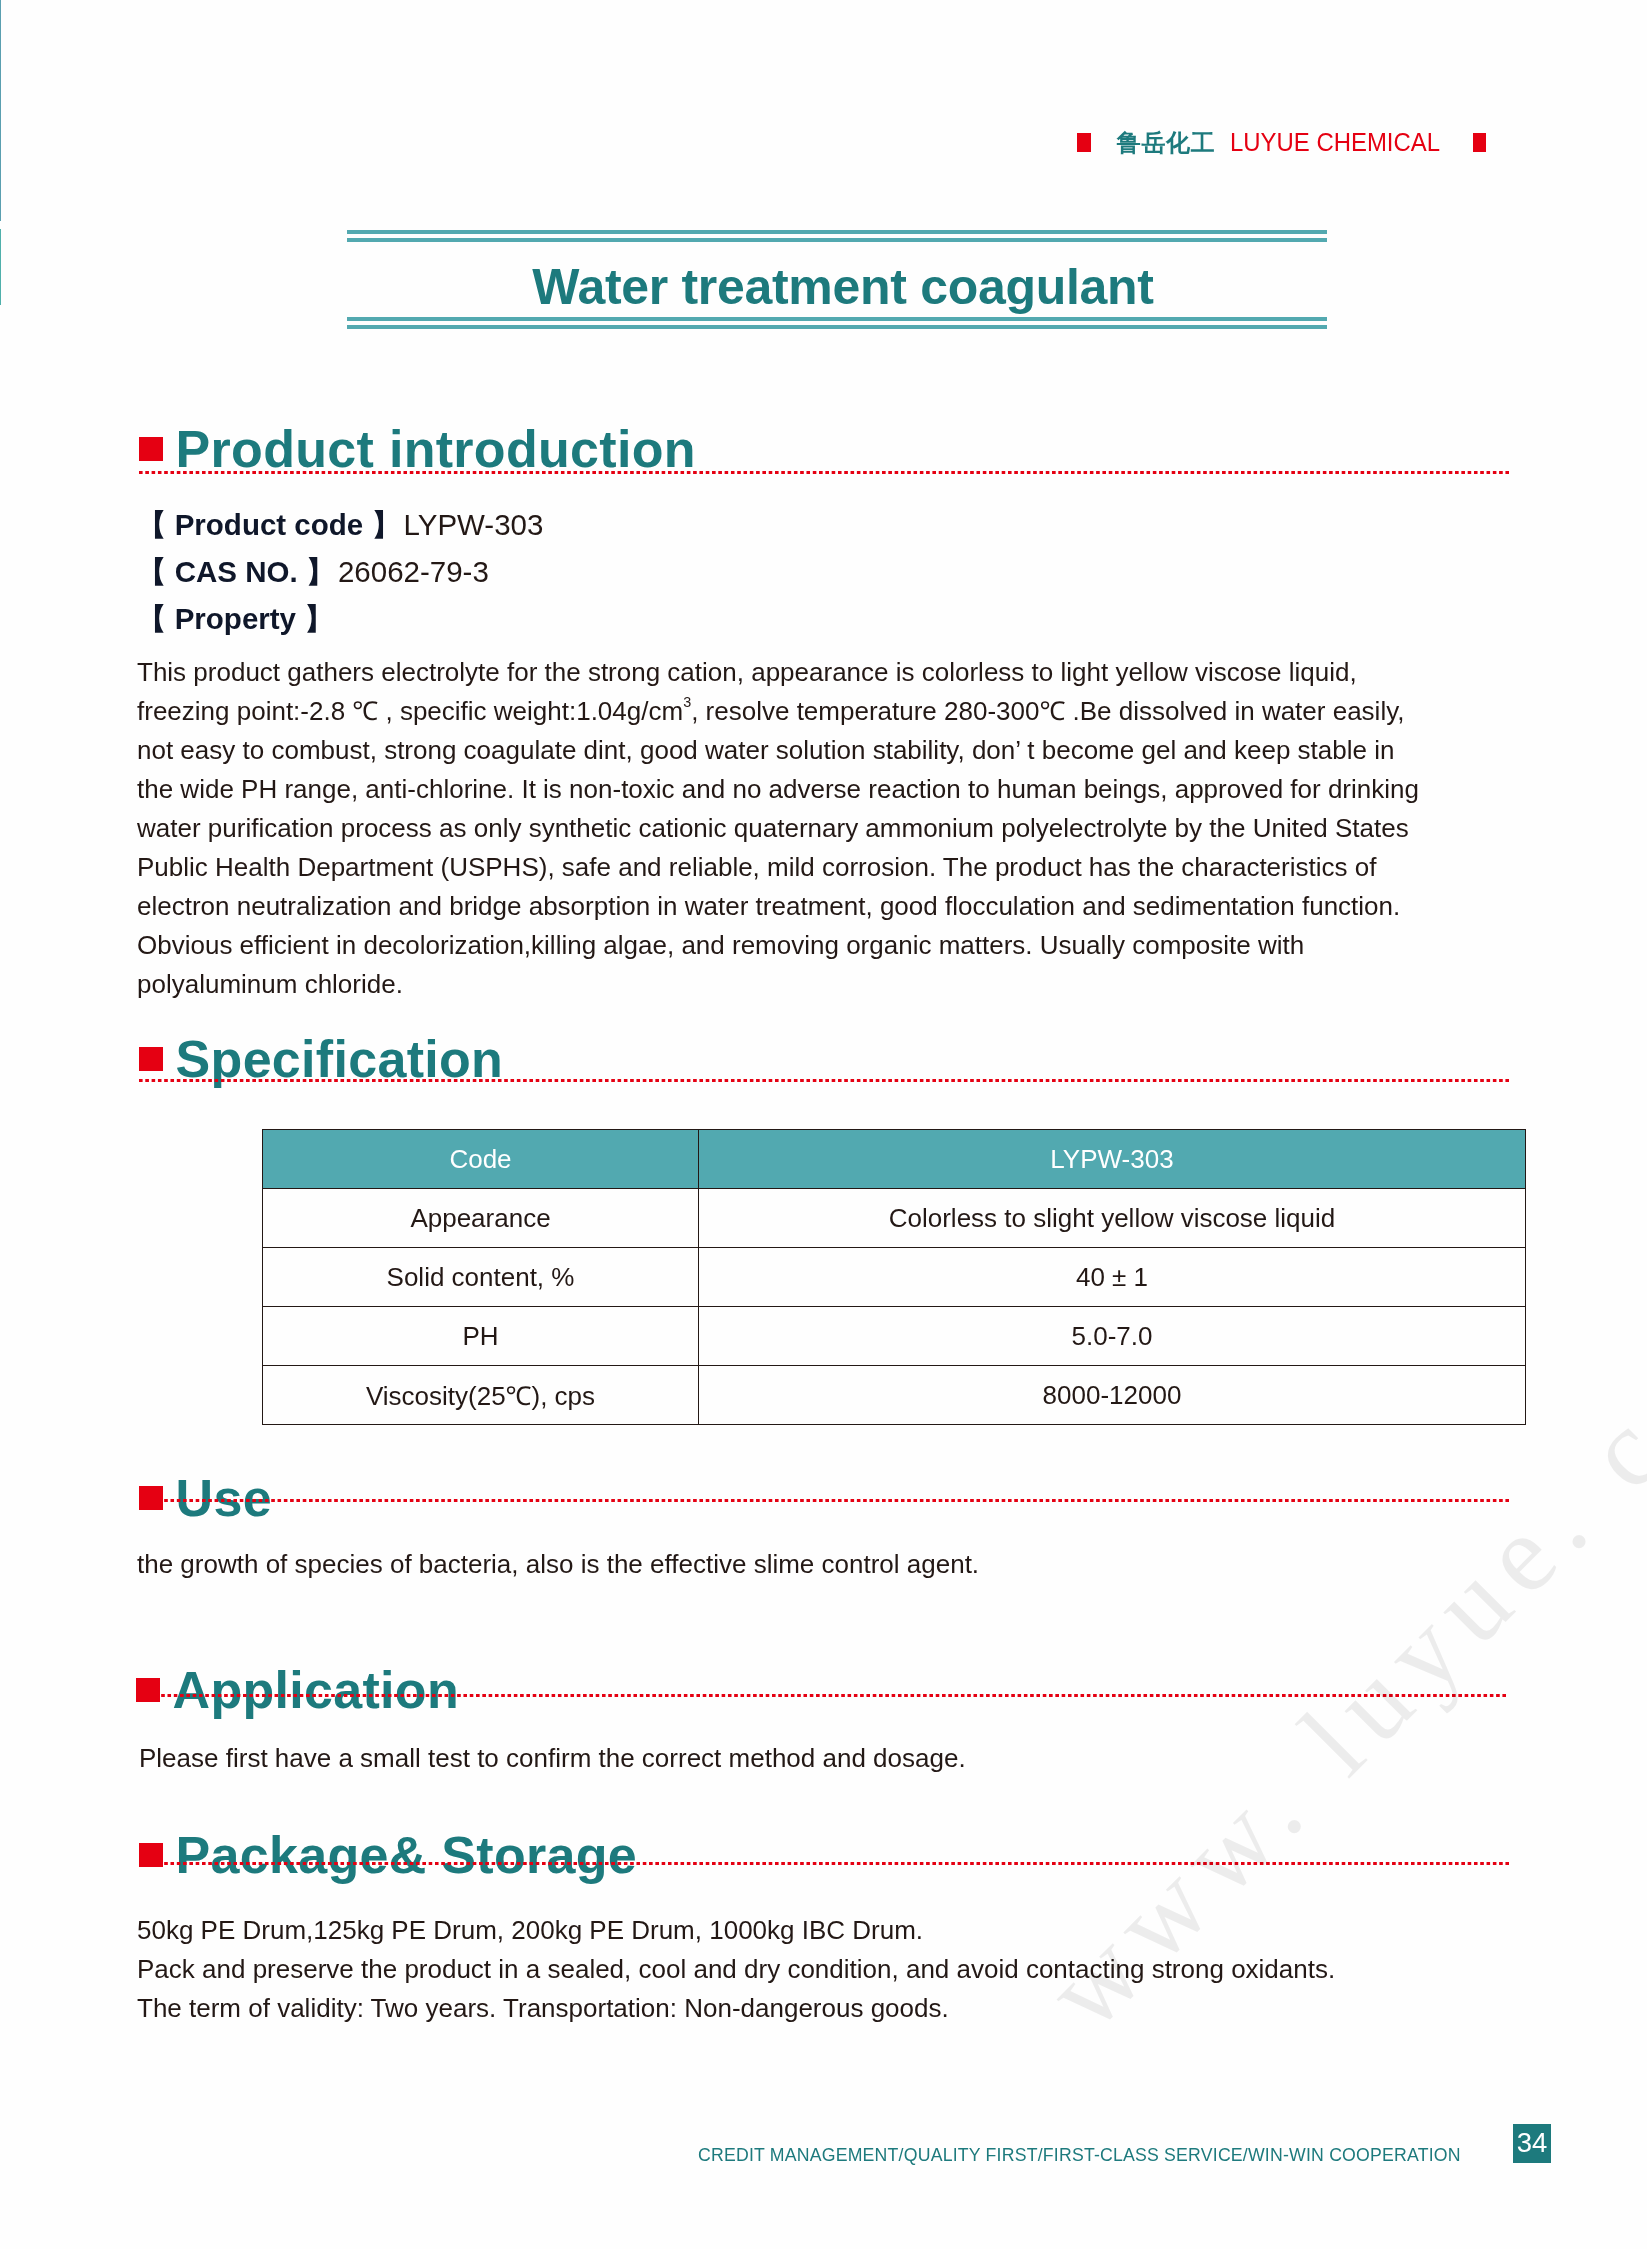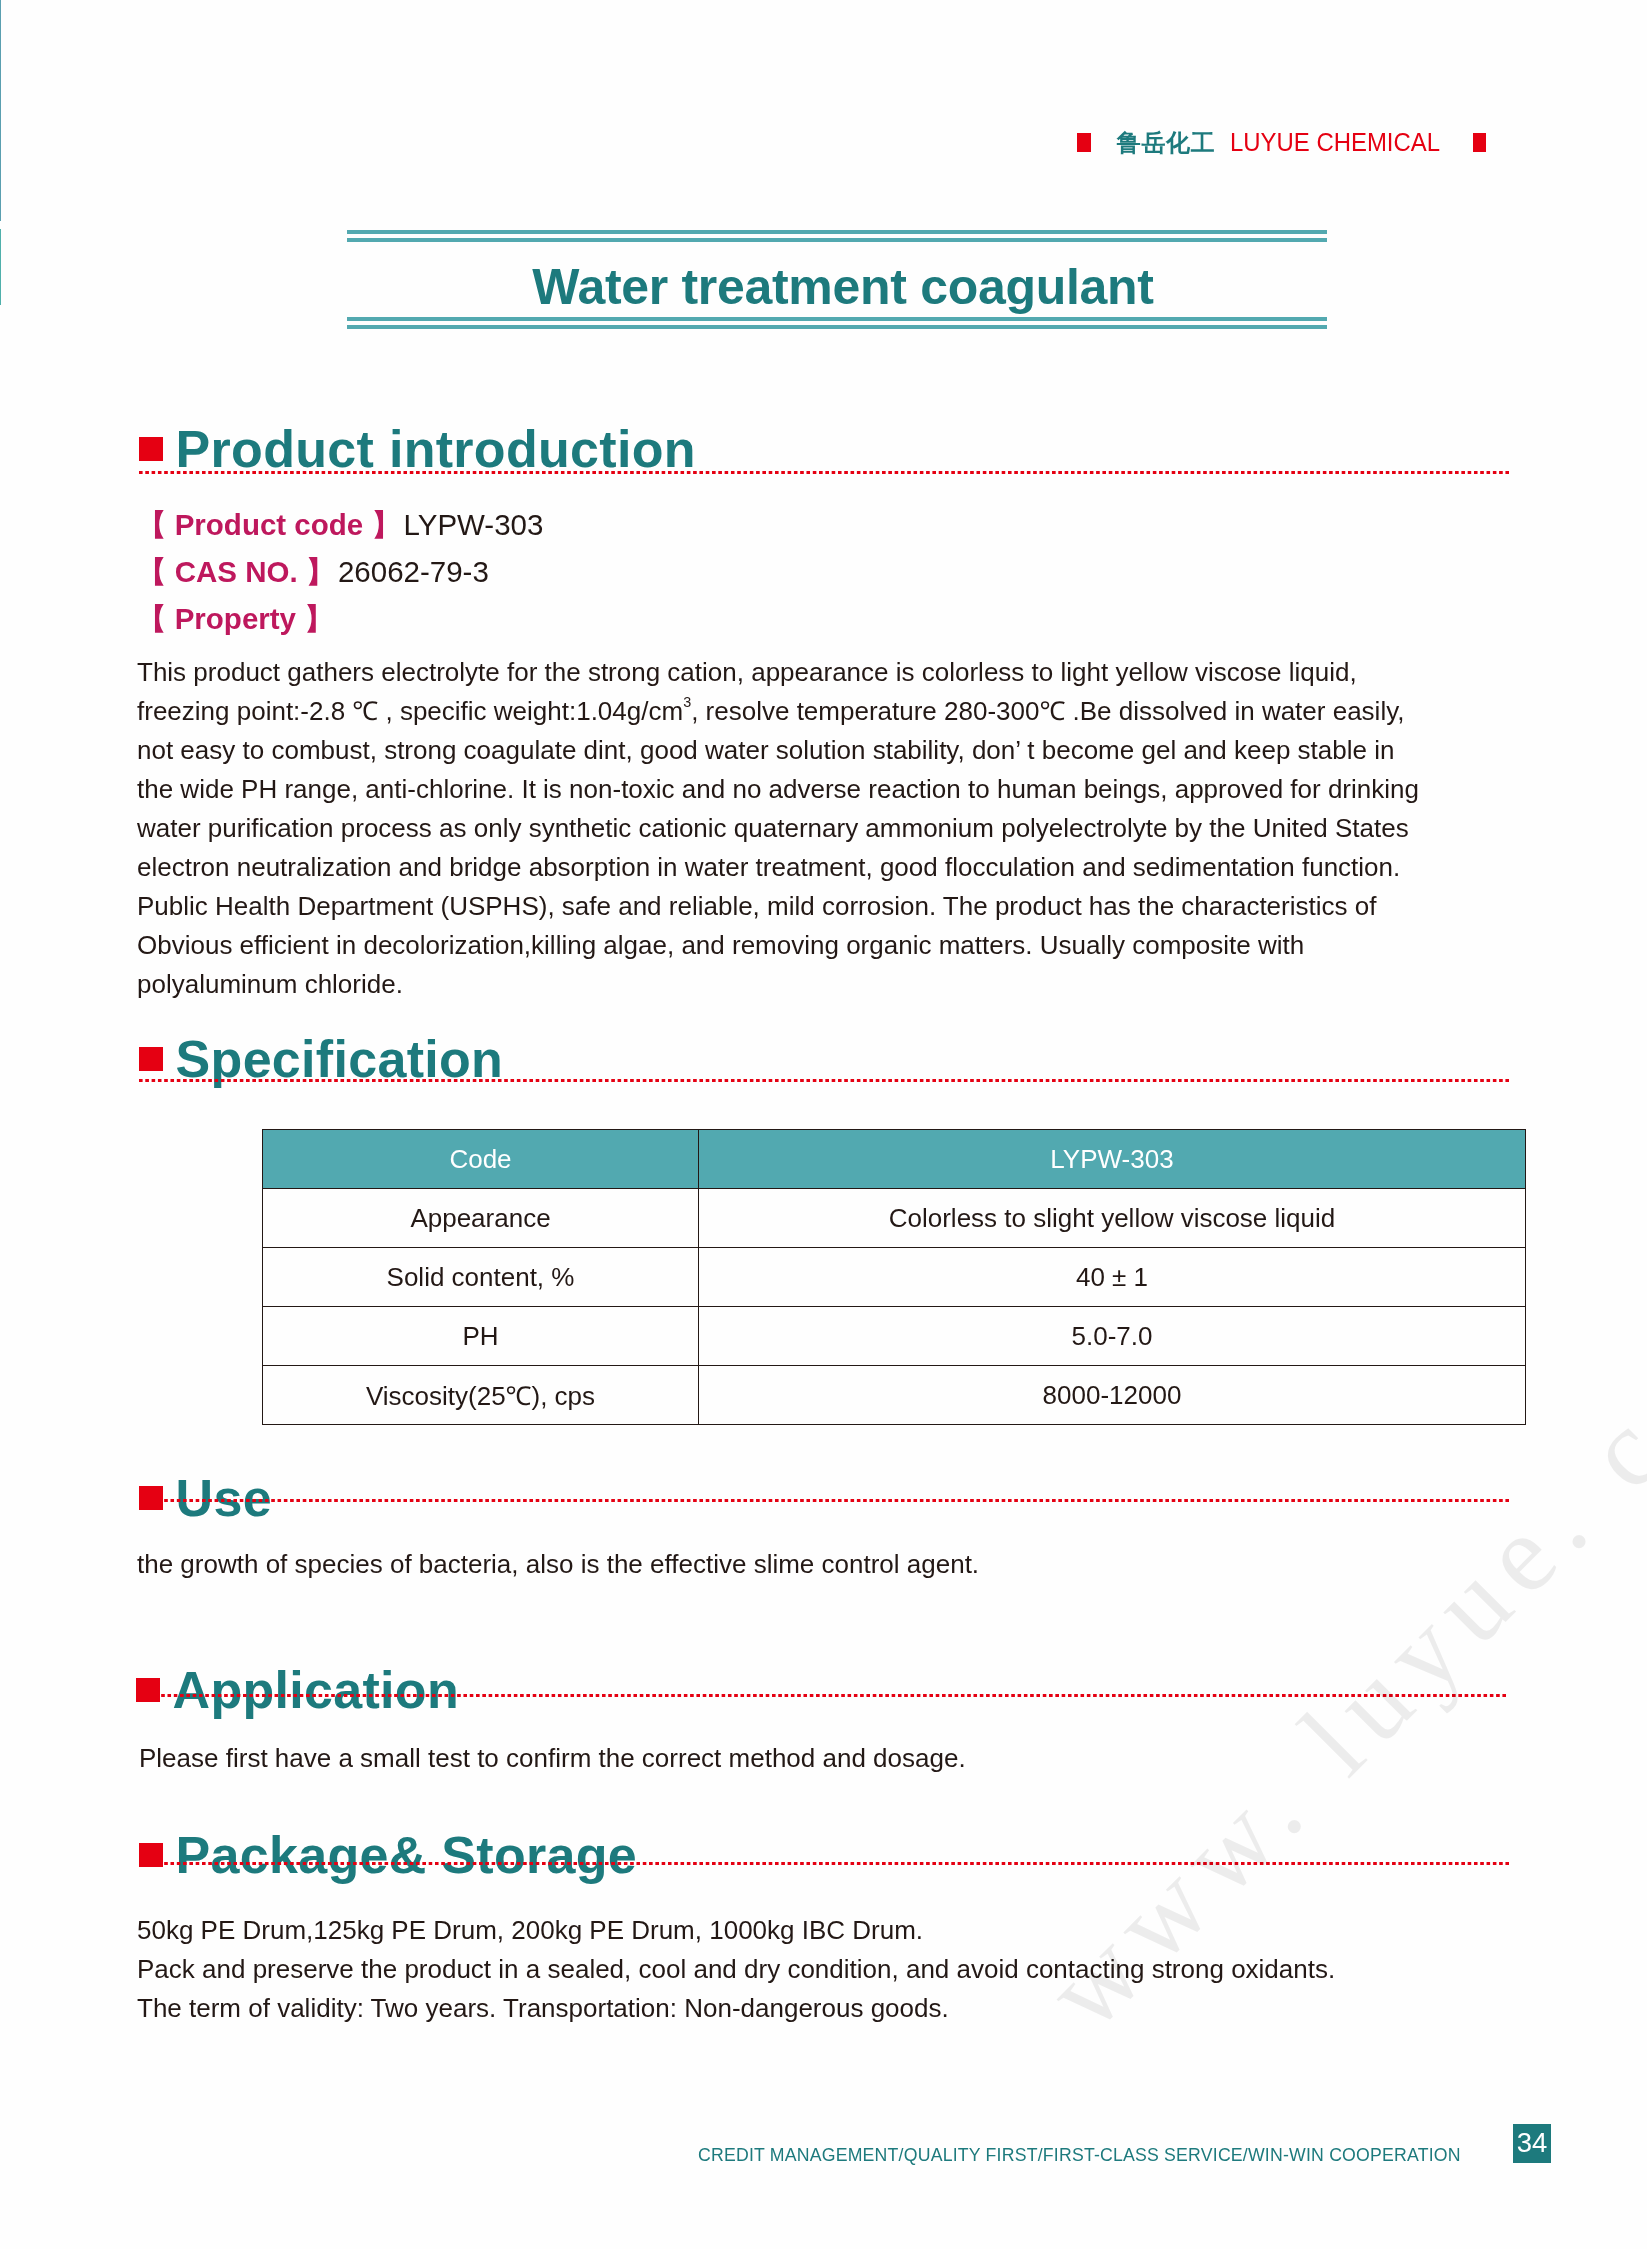--- a/index.html
+++ b/index.html
@@ -24,21 +24,21 @@
   .sec { position:absolute; left:139px; display:flex; align-items:center; }
   .sec .marker { width:23.6px; height:23.6px; background:#e50012; margin-right:13px; }
   .sec .label { font-size:52px; font-weight:bold; color:#1d7a7d; letter-spacing:0.3px; }
   .dots { position:absolute; left:139px; width:1370px; height:3.3px;
           background-image:radial-gradient(circle, #e50012 0 1.7px, transparent 2px);
           background-size:6.3px 3.3px; background-repeat:repeat-x; }
   .dots { background-image:repeating-linear-gradient(90deg, #e50012 0 3.3px, transparent 3.3px 6.3px); }
 
   
   .field { position:absolute; left:137px; font-size:29.5px; line-height:39px; }
-  .field .k { color:#be185d; font-weight:bold; }
+  .field .k { color:#0f172a; font-weight:bold; }
   .field .v { color:#231815; margin-left:2.6px; }
 
   .para { position:absolute; left:137px; width:1373px; font-size:26px; line-height:39px;
           text-align:justify; text-align-last:left; color:#231815; }
   .para p { margin:0; }
   sup { font-size:14.4px; vertical-align:top; line-height:1; position:relative; top:2.6px; }
 
   
   table.spec { position:absolute; top:1129px; left:262px; width:1264px; border-collapse:collapse; font-size:26px; }
   table.spec th, table.spec td { border:1.6px solid #231815; height:58px; text-align:center; padding:0; }
@@ -91,22 +91,22 @@
 <div class="field" style="top:599px;">
   <span class="k">【 Property 】</span>
 </div>
 
 <div class="para" style="top:653px;">
   <p>This product gathers electrolyte for the strong cation, appearance is colorless to light yellow viscose liquid,</p>
   <p><span>freezing point:-2.8 ℃ , specific weight:1.04g/cm</span><sup>3</sup><span>, resolve temperature 280-300℃ .Be dissolved in water easily,</span></p>
   <p>not easy to combust, strong coagulate dint, good water solution stability, don’ t become gel and keep stable in</p>
   <p>the wide PH range, anti-chlorine. It is non-toxic and no adverse reaction to human beings, approved for drinking</p>
   <p>water purification process as only synthetic cationic quaternary ammonium polyelectrolyte by the United States</p>
+  <p>Public Health Department (USPHS), safe and reliable, mild corrosion. The product has the characteristics of</p>
   <p>electron neutralization and bridge absorption in water treatment, good flocculation and sedimentation function.</p>
-  <p>Public Health Department (USPHS), safe and reliable, mild corrosion. The product has the characteristics of</p>
   <p>Obvious efficient in decolorization,killing algae, and removing organic matters. Usually composite with</p>
   <p style="text-align:left;">polyaluminum chloride.</p>
 </div>
 
 <div class="sec" style="top:1029px;">
   <span class="marker"></span>
   <span class="label">Specification</span>
 </div>
 <div class="dots" style="top:1079px;"></div>
 

